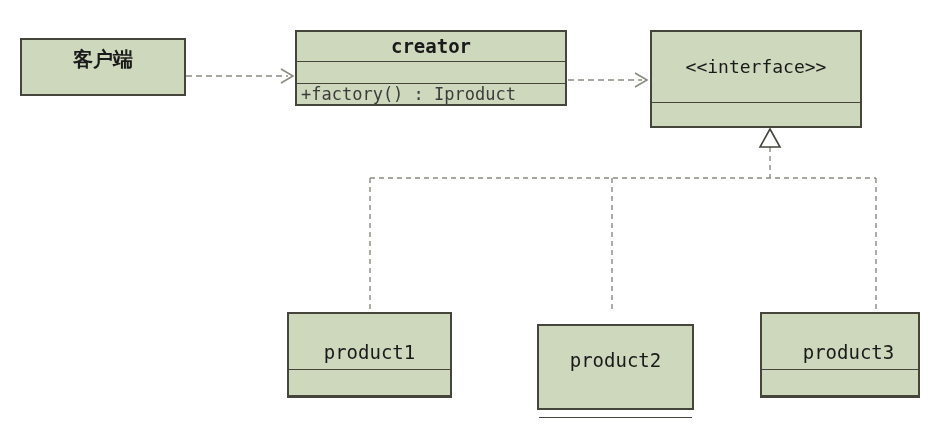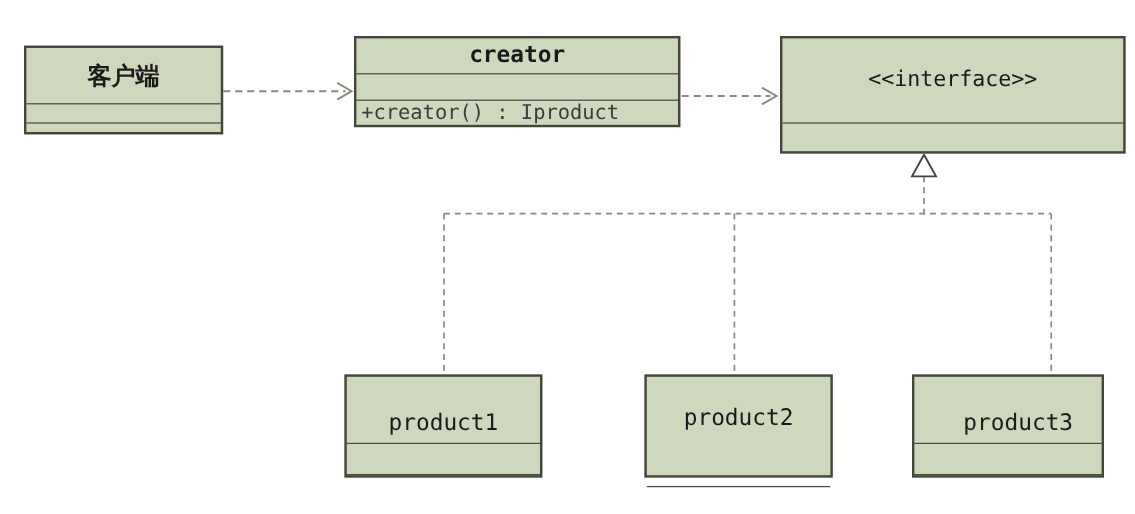--- a/index.html
+++ b/index.html
@@ -44,46 +44,46 @@
     <line x1="370" y1="178" x2="876" y2="178" stroke="#8a8a80" stroke-width="1.4" stroke-dasharray="5,4"></line>
     <line x1="370" y1="178" x2="370" y2="311" stroke="#8a8a80" stroke-width="1.4" stroke-dasharray="5,4"></line>
     <line x1="612" y1="178" x2="612" y2="311" stroke="#8a8a80" stroke-width="1.4" stroke-dasharray="5,4"></line>
     <line x1="876" y1="178" x2="876" y2="311" stroke="#8a8a80" stroke-width="1.4" stroke-dasharray="5,4"></line>
 
     <polygon points="770,129 760,147 780,147" fill="#ffffff" stroke="#45453c" stroke-width="1.6"></polygon>
 
     <path d="M792,324 l0,17 l4.5,-4 l3.2,7.5 l3,-1.4 l-3.2,-7.4 l6.5,-0.6 z" fill="#000000" stroke="#ffffff" stroke-width="1"></path>
   </svg>
 
-  <div class="uml-box" style="left:20px;top:38px;width:166px;height:74px;">
+  <div class="uml-box" style="left:20px;top:38px;width:166px;height:58px;align-items:center;">
     <div class="comp title client-title" style="height:46px;">客户端</div>
     <div class="comp" style="height:16px;"></div>
     <div class="comp" style="flex:1;"></div>
   </div>
 
   <div class="uml-box" style="left:295px;top:30px;width:272px;height:76px;">
     <div class="comp title" style="height:36px;">creator</div>
     <div class="comp" style="height:27px;"></div>
-    <div class="comp method-comp" style="flex:1;">+creator() : Iproduct</div>
+    <div class="comp method-comp" style="flex:1;">+factory() : Iproduct</div>
   </div>
 
-  <div class="uml-box" style="left:650px;top:30px;width:288px;height:98px;">
+  <div class="uml-box" style="left:650px;top:30px;width:212px;height:98px;">
     <div class="comp title" style="height:70px;">
       <span class="stereotype">&lt;&lt;interface&gt;&gt;</span>
     </div>
     <div class="comp" style="flex:1;"></div>
   </div>
 
   <div class="uml-box" style="left:287px;top:312px;width:165px;height:86px;">
     <div class="comp title normal" style="height:34px;">product1</div>
     <div class="comp" style="height:28px;"></div>
     <div class="comp" style="flex:1;"></div>
   </div>
 
-  <div class="uml-box" style="left:537px;top:312px;width:157px;height:86px;gap:44px;">
+  <div class="uml-box" style="left:537px;top:324px;width:157px;height:86px;gap:44px;">
     <div class="comp title normal" style="height:34px;">product2</div>
     <div class="comp" style="height:28px;"></div>
     <div class="comp" style="flex:1;"></div>
   </div>
 
   <div class="uml-box" style="left:760px;top:312px;width:160px;height:86px;">
     <div class="comp title normal" style="height:34px;padding-left:17px;">product3</div>
     <div class="comp" style="height:28px;"></div>
     <div class="comp" style="flex:1;"></div>
   </div>

